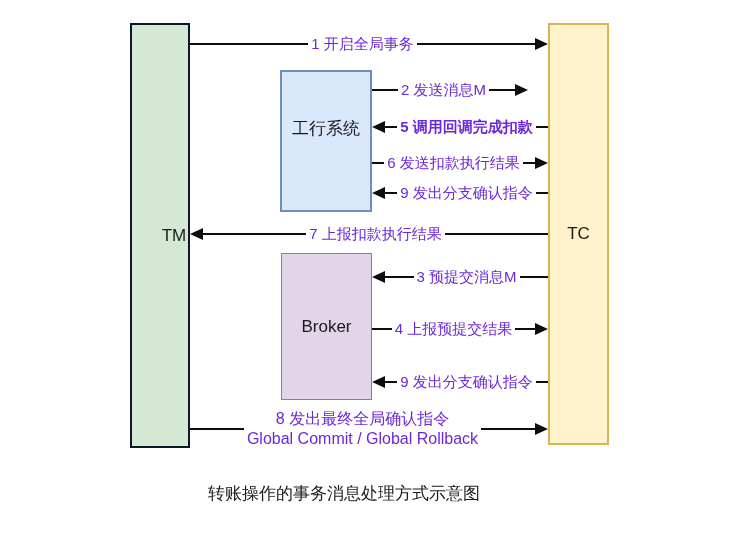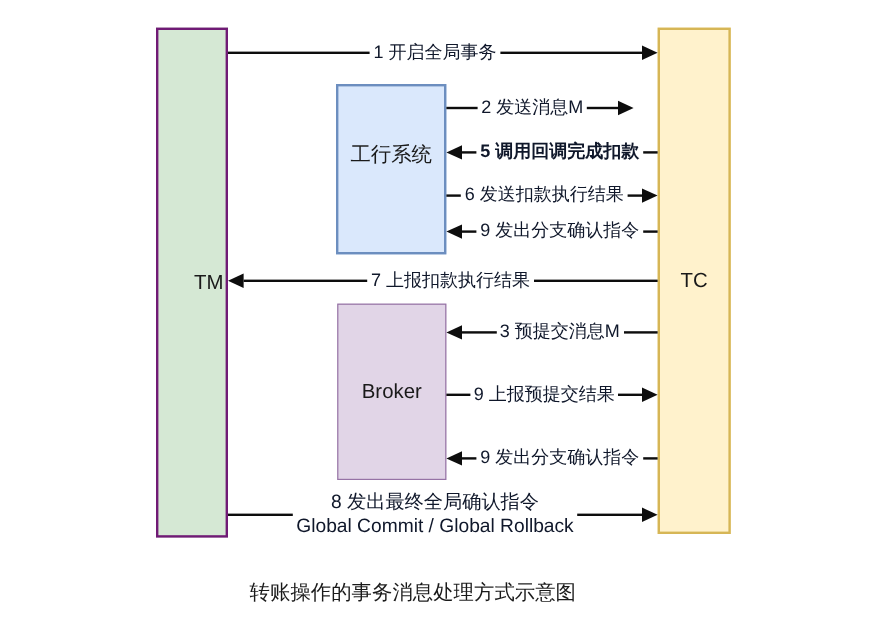--- a/index.html
+++ b/index.html
@@ -13,21 +13,21 @@
   }
   .box {
     position: absolute;
     box-sizing: border-box;
     display: flex;
     align-items: center;
     justify-content: center;
     font-size: 17px;
     color: #1a1a1a;
   }
-  .box-tm     { left: 130px; top: 23px;  width: 60px;  height: 425px; background: #d5e8d4; border: 2px solid #701a75; padding-left: 28px; }
+  .box-tm     { left: 130px; top: 23px;  width: 60px;  height: 425px; background: #d5e8d4; border: 2px solid #0f172a; padding-left: 28px; }
   .box-icbc   { left: 280px; top: 70px;  width: 92px;  height: 142px; background: #dae8fc; border: 2px solid #6c8ebf; padding-bottom: 26px; }
   .box-broker { left: 281px; top: 253px; width: 91px;  height: 147px; background: #e1d5e7; border: 1px solid #9673a6; }
   .box-tc     { left: 548px; top: 23px;  width: 61px;  height: 422px; background: #fff2cc; border: 2px solid #d6b656; text-align: center; }
 
   .arrow {
     position: absolute;
     display: flex;
     align-items: center;
     height: 22px;
   }
@@ -35,21 +35,21 @@
     flex: 1 1 auto;
     height: 0;
     border-top: 2px solid #0d0d0d;
     min-width: 4px;
   }
   .arrow .albl {
     flex: 0 0 auto;
     padding: 0 3px;
     font-size: 15px;
     line-height: 1.25;
-    color: #0f172a;
+    color: #6d28d9;
     white-space: nowrap;
     text-align: center;
   }
   .arrow-8 { height: 44px; }
   .arrow-8 .albl { font-size: 16px; }
   .arrow-8 .albl span { display: block; }
 
   .ah { flex: 0 0 auto; width: 0; height: 0; }
   .ah-r { border-top: 6px solid transparent; border-bottom: 6px solid transparent; border-left: 13px solid #0d0d0d; }
   .ah-l { border-top: 6px solid transparent; border-bottom: 6px solid transparent; border-right: 13px solid #0d0d0d; }
@@ -129,21 +129,21 @@
 
   <div class="arrow" style="left:372px; top:266px; width:176px;">
     <span class="ah ah-l"></span>
     <span class="ln"></span>
     <span class="albl">3 预提交消息M</span>
     <span class="ln"></span>
   </div>
 
   <div class="arrow" style="left:372px; top:318px; width:176px;">
     <span class="ln"></span>
-    <span class="albl">9 上报预提交结果</span>
+    <span class="albl">4 上报预提交结果</span>
     <span class="ln"></span>
     <span class="ah ah-r"></span>
   </div>
 
   <div class="arrow" style="left:372px; top:371px; width:176px;">
     <span class="ah ah-l"></span>
     <span class="ln"></span>
     <span class="albl">9 发出分支确认指令</span>
     <span class="ln"></span>
   </div>

